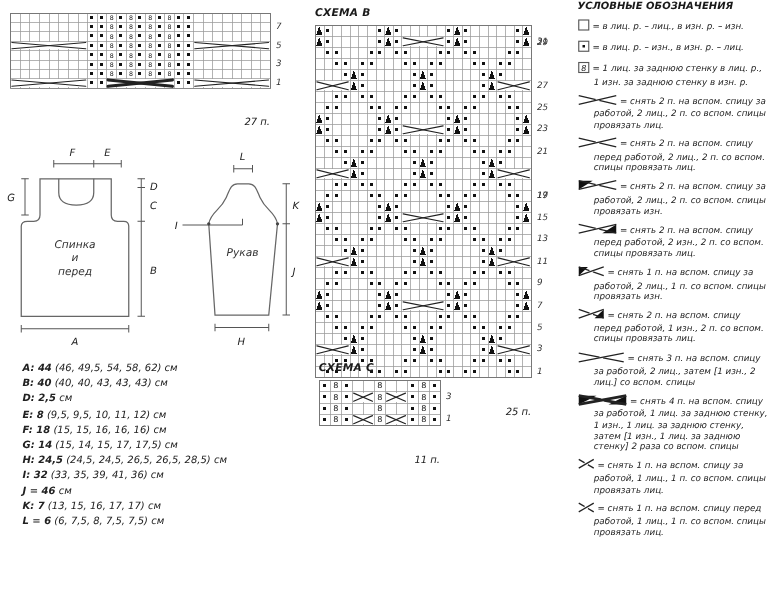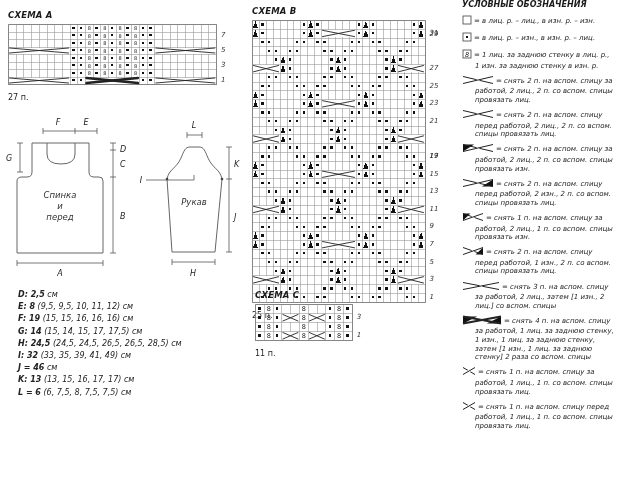--- a/index.html
+++ b/index.html
@@ -2,42 +2,41 @@
 <html><head>
 <meta charset="utf-8">
 <style>
   html,body{margin:0;padding:0;background:#fff;}
   #canvas{position:relative;width:617px;height:480px;background:#fff;overflow:hidden;
           font-family:"DejaVu Sans",sans-serif;color:#1a1a1a;}
   .schema{position:absolute;}
   .schema-title{font-style:italic;font-weight:bold;font-size:8.5px;margin-bottom:4px;letter-spacing:.2px;}
   .chartwrap{position:relative;}
   .rownums span{position:absolute;font-style:italic;font-size:7px;color:#333;}
-  .caption{font-size:8px;text-align:left;margin-top:4px;color:#222;}
+  .caption{font-style:italic;font-size:8px;text-align:right;margin-top:18px;color:#222;}
   #schemaA{left:8px;top:10px;}
   #schemaB{left:252px;top:6px;}
   #schemaC{left:255px;top:290px;}
   #schematics{position:absolute;left:0;top:112px;}
   #measurements{position:absolute;left:18px;top:289px;width:235px;font-style:italic;font-size:8px;line-height:12.2px;color:#222;}
   #measurements b{font-weight:bold;}
   #legend{position:absolute;left:462px;top:0;width:152px;}
   #legend-title{font-style:italic;font-weight:bold;font-size:8px;margin-bottom:6px;}
   .leg-item{font-style:italic;font-size:7px;line-height:8.6px;margin-bottom:4.5px;padding-left:13px;color:#222;}
   .leg-sym{display:inline-block;margin-left:-13px;vertical-align:-2px;margin-right:2px;}
   svg text{font-family:"DejaVu Sans",sans-serif;}
   .schematic-letter{font-style:italic;font-size:8px;fill:#222;}
   .schematic-label{font-style:italic;font-size:8.5px;fill:#333;}
 </style>
 </head>
 <body>
 
 <div id="canvas">
 
   <div class="schema" id="schemaA">
-    <div class="schema-title">СХЕМА A</div>
     <div class="chartwrap">
       <svg width="208.9" height="61" shape-rendering="crispEdges">
           <line x1="0.5" y1="0.5" x2="208.4" y2="0.5" stroke="#999" stroke-width="0.6"></line>
           <line x1="0.5" y1="8" x2="208.4" y2="8" stroke="#999" stroke-width="0.6"></line>
           <line x1="0.5" y1="15.5" x2="208.4" y2="15.5" stroke="#999" stroke-width="0.6"></line>
           <line x1="0.5" y1="23" x2="208.4" y2="23" stroke="#999" stroke-width="0.6"></line>
           <line x1="0.5" y1="30.5" x2="208.4" y2="30.5" stroke="#999" stroke-width="0.6"></line>
           <line x1="0.5" y1="38" x2="208.4" y2="38" stroke="#999" stroke-width="0.6"></line>
           <line x1="0.5" y1="45.5" x2="208.4" y2="45.5" stroke="#999" stroke-width="0.6"></line>
           <line x1="0.5" y1="53" x2="208.4" y2="53" stroke="#999" stroke-width="0.6"></line>
@@ -803,28 +802,30 @@
     <g text-anchor="start">
       <text class="schematic-letter" x="120" y="40">D</text>
       <text class="schematic-letter" x="120" y="55">C</text>
       <text class="schematic-letter" x="120" y="107">B</text>
       <text class="schematic-letter" x="234" y="55">K</text>
       <text class="schematic-letter" x="234" y="108">J</text>
     </g>
   </svg>
 
   <div id="measurements">
+    <div><b>A: 44</b> <span>(46, 49,5, 54, 58, 62) см</span></div>
+    <div><b>B: 40</b> <span>(40, 40, 43, 43, 43) см</span></div>
     <div><b>D: 2,5</b> <span>см</span></div>
     <div><b>E: 8</b> <span>(9,5, 9,5, 10, 11, 12) см</span></div>
-    <div><b>F: 19</b> <span>(15, 15, 16, 16, 16) см</span></div>
+    <div><b>F: 18</b> <span>(15, 15, 16, 16, 16) см</span></div>
     <div><b>G: 14</b> <span>(15, 14, 15, 17, 17,5) см</span></div>
     <div><b>H: 24,5</b> <span>(24,5, 24,5, 26,5, 26,5, 28,5) см</span></div>
-    <div><b>I: 32</b> <span>(33, 35, 39, 41, 49) см</span></div>
+    <div><b>I: 32</b> <span>(33, 35, 39, 41, 36) см</span></div>
     <div><b>J = 46</b> <span>см</span></div>
-    <div><b>K: 13</b> <span>(13, 15, 16, 17, 17) см</span></div>
+    <div><b>K: 7</b> <span>(13, 15, 16, 17, 17) см</span></div>
     <div><b>L = 6</b> <span>(6, 7,5, 8, 7,5, 7,5) см</span></div>
   </div>
 
   <div id="legend">
     <div id="legend-title">УСЛОВНЫЕ ОБОЗНАЧЕНИЯ</div>
     <div id="legend-items">
         <div class="leg-item"><span class="leg-sym"><svg width="10" height="10">
               <rect x="1" y="1" width="8" height="8" fill="#fff" stroke="#555" stroke-width="0.9"></rect>
             </svg></span><span>= в лиц. р. – лиц., в изн. р. – изн.</span></div>
         <div class="leg-item"><span class="leg-sym"><svg width="10" height="10">

